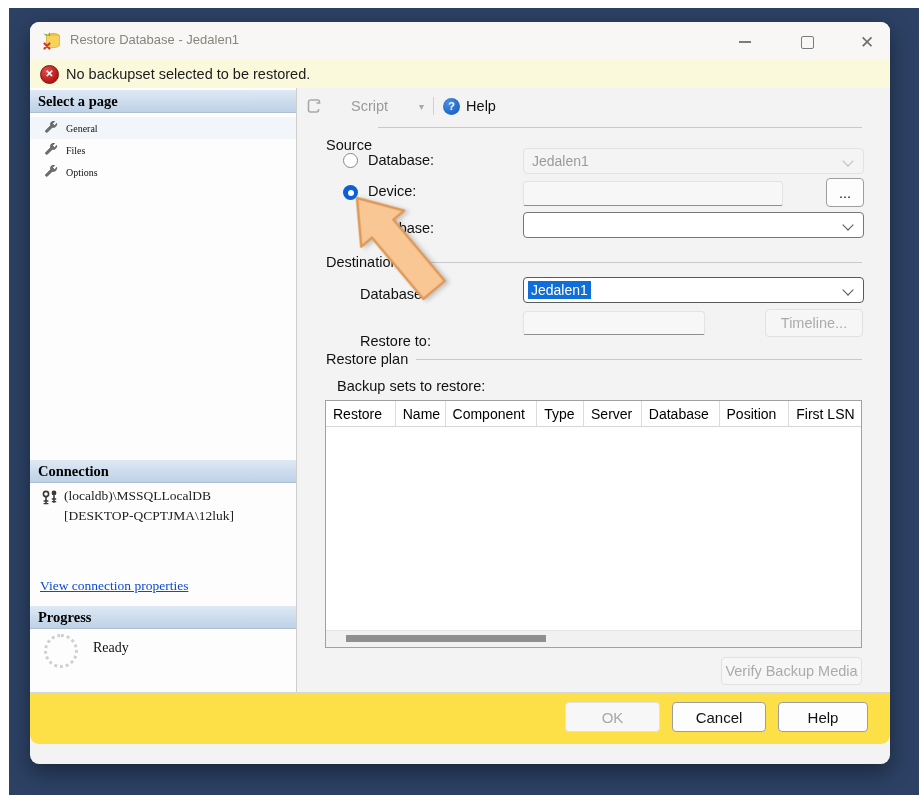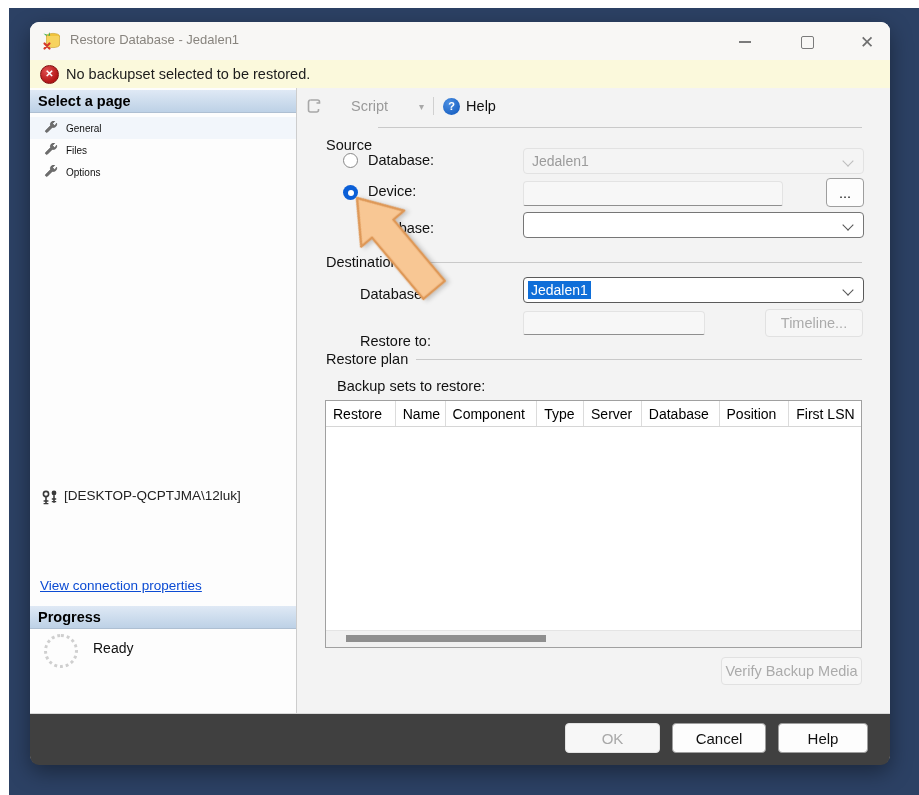--- a/index.html
+++ b/index.html
@@ -23,21 +23,21 @@
   
   .alertbar{position:absolute;left:0;top:38px;right:0;height:28px;background:#fbf9dc;
             border-bottom:1px solid #cfcab2;display:flex;align-items:center;}
   .error-icon{width:17px;height:17px;border-radius:50%;margin-left:10px;flex:0 0 auto;
               background:radial-gradient(circle at 35% 30%,#e05050,#b31515 70%);
               border:1px solid #801010;color:#fff;font-size:10px;font-weight:bold;
               display:flex;align-items:center;justify-content:center;line-height:1;}
   .alert-text{margin-left:7px;font-size:14.5px;color:#1c1c1c;}
   
   .left-panel{position:absolute;left:0;top:66px;width:266px;height:625px;background:#fdfdfd;
-              border-right:1px solid #cdcdcd;}
+              border-right:1px solid #cdcdcd;font-family:Liberation Serif, serif;}
   .right-panel{position:absolute;left:267px;top:66px;width:593px;height:625px;background:#f3f3f3;}
   .panel-header{position:absolute;left:0;width:266px;height:23px;
                 background:linear-gradient(#dfe9f5,#bdd1e6);
                 font-size:14.5px;font-weight:bold;color:#000;display:flex;align-items:center;
                 padding-left:8px;box-sizing:border-box;border-bottom:1px solid #aebfd2;}
   .hdr-select{top:2px;}
   .hdr-conn{top:372px;}
   .hdr-prog{top:518px;}
   .tree-item{position:absolute;left:0;width:266px;height:22px;display:flex;align-items:center;cursor:default;}
   .tree-item .wrench{margin-left:14px;width:14px;height:14px;flex:0 0 auto;}
@@ -83,21 +83,21 @@
   .pushbtn.disabled{background:#f6f6f6;border:1px solid #e1e1e1;color:#ababab;}
   
   .grid{position:absolute;left:295px;top:378px;width:537px;height:248px;background:#fff;
         border:1px solid #a0a0a0;box-sizing:border-box;}
   .grid-header{display:flex;height:25px;border-bottom:1px solid #d6d6d6;}
   .gh-cell{box-sizing:border-box;border-right:1px solid #dcdcdc;font-size:14px;color:#000;
            display:flex;align-items:center;padding-left:7px;white-space:nowrap;overflow:hidden;}
   .grid-scroll{position:absolute;left:0;right:0;bottom:0;height:16px;background:#f1f1f1;border-top:1px solid #e4e4e4;}
   .grid-thumb{position:absolute;left:20px;top:4px;width:200px;height:7px;background:#8f8f8f;}
   
-  .bottom-strip{position:absolute;left:0;top:691px;right:0;height:51px;background:#404040;
+  .bottom-strip{position:absolute;left:0;top:670px;right:0;height:51px;background:#fde047;
                 border-top:1px solid #d8d8d8;border-radius:0 0 9px 9px;}
   .foot-btn{position:absolute;top:9px;height:30px;border-radius:4px;box-sizing:border-box;
             display:flex;align-items:center;justify-content:center;font-size:15px;}
   .foot-btn.enabled{background:#fdfdfd;border:1px solid #9e9e9e;color:#111;}
   .foot-btn.disabled{background:#f7f7f7;border:1px solid #e2e2e2;color:#a9a9a9;}
   .fb-ok{left:535px;width:95px;}
   .fb-cancel{left:642px;width:94px;text-align:right;}
   .fb-help{left:748px;width:90px;}
   
   .arrow-overlay{position:absolute;left:0;top:0;width:860px;height:742px;pointer-events:none;}
@@ -152,29 +152,31 @@
           </svg>
         <span class="tlabel">Files</span>
       </div>
       <div class="tree-item ti-2">
         <svg class="wrench" viewBox="0 0 14 14">
             <path d="M12.6 2.1 a3.4 3.4 0 0 1-4.3 4.3 L3.6 11.1 a1.25 1.25 0 0 1-1.8-1.8 L6.5 4.6 a3.4 3.4 0 0 1 4.3-4.3 L8.6 2.5 l2.2 2.2 z" fill="#6e6e6e" stroke="#4a4a4a" stroke-width=".5"></path>
           </svg>
         <span class="tlabel">Options</span>
       </div>
 
+      <div class="panel-header hdr-conn">Connection</div>
       <svg class="conn-icon" viewBox="0 0 20 20">
         <circle cx="6" cy="6" r="2.6" fill="none" stroke="#3a3a3a" stroke-width="1.6"></circle>
         <path d="M6 8.6 v7" stroke="#3a3a3a" stroke-width="1.6"></path>
         <path d="M3.6 13 h4.8 M3.6 15.6 h4.8" stroke="#3a3a3a" stroke-width="1.4"></path>
         <circle cx="14" cy="5" r="2.4" fill="#3a3a3a"></circle>
         <path d="M14 7.2 v7.5" stroke="#3a3a3a" stroke-width="1.6"></path>
         <path d="M11.8 11 h4.4 M11.8 13.6 h4.4" stroke="#3a3a3a" stroke-width="1.4"></path>
       </svg>
       <div class="conn-text">
+        <div>(localdb)\MSSQLLocalDB</div>
         <div>[DESKTOP-QCPTJMA\12luk]</div>
       </div>
       <a class="conn-link">View connection properties</a>
 
       <div class="panel-header hdr-prog">Progress</div>
       <div class="spinner"></div>
       <div class="ready-text">Ready</div>
     </div>
 
     <div class="right-panel"></div>

